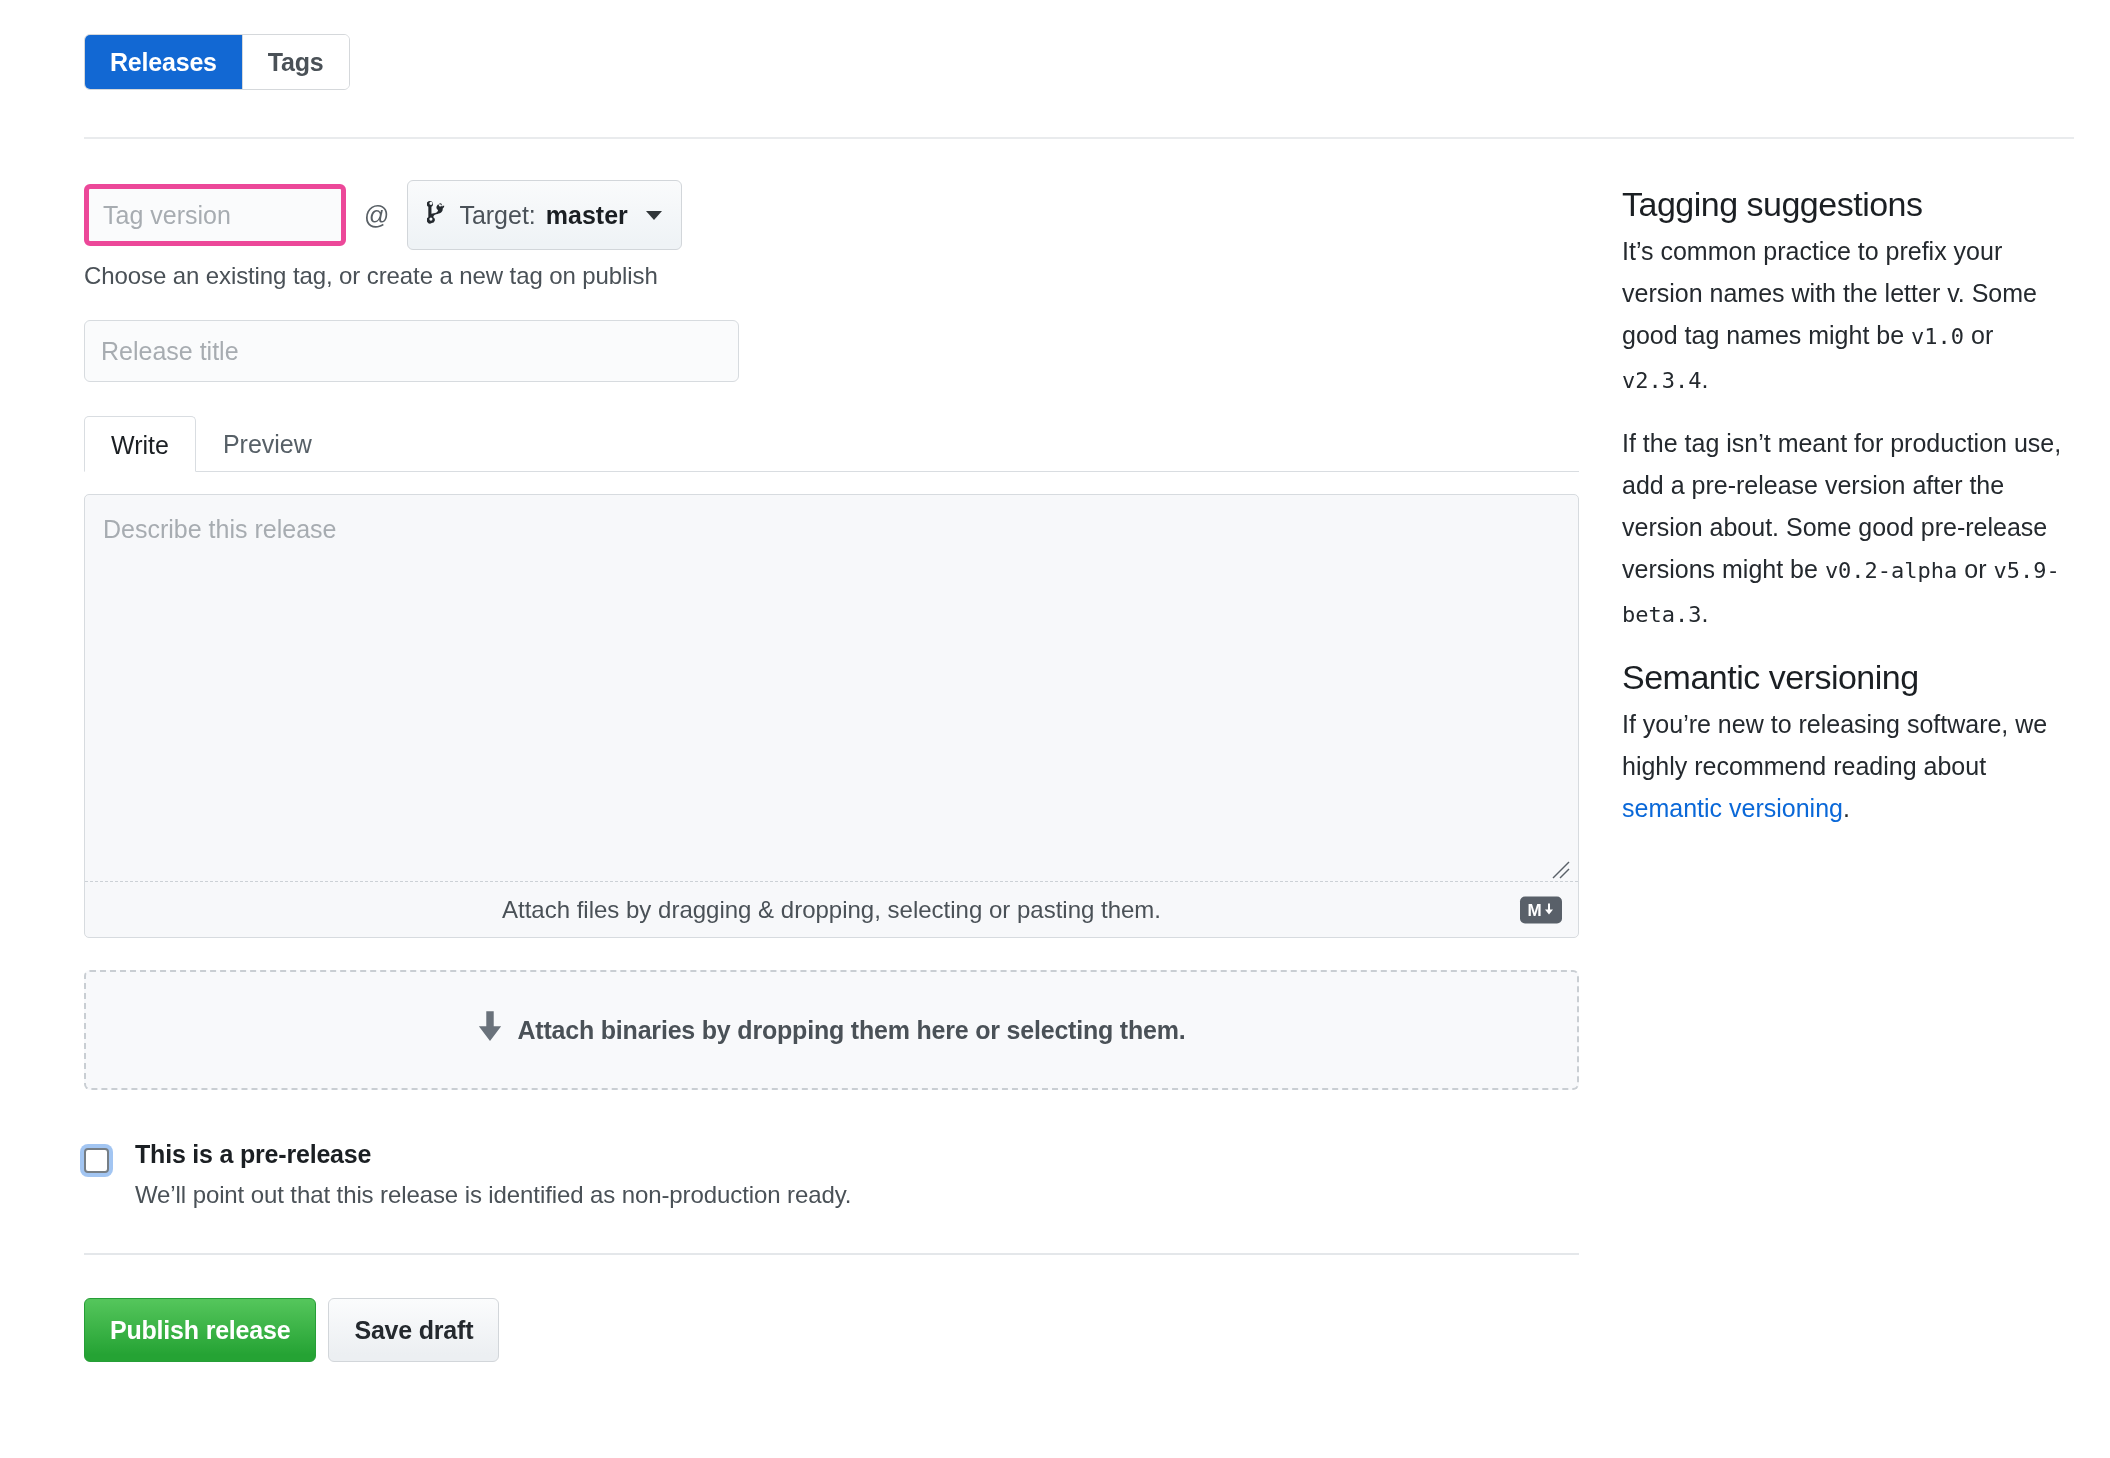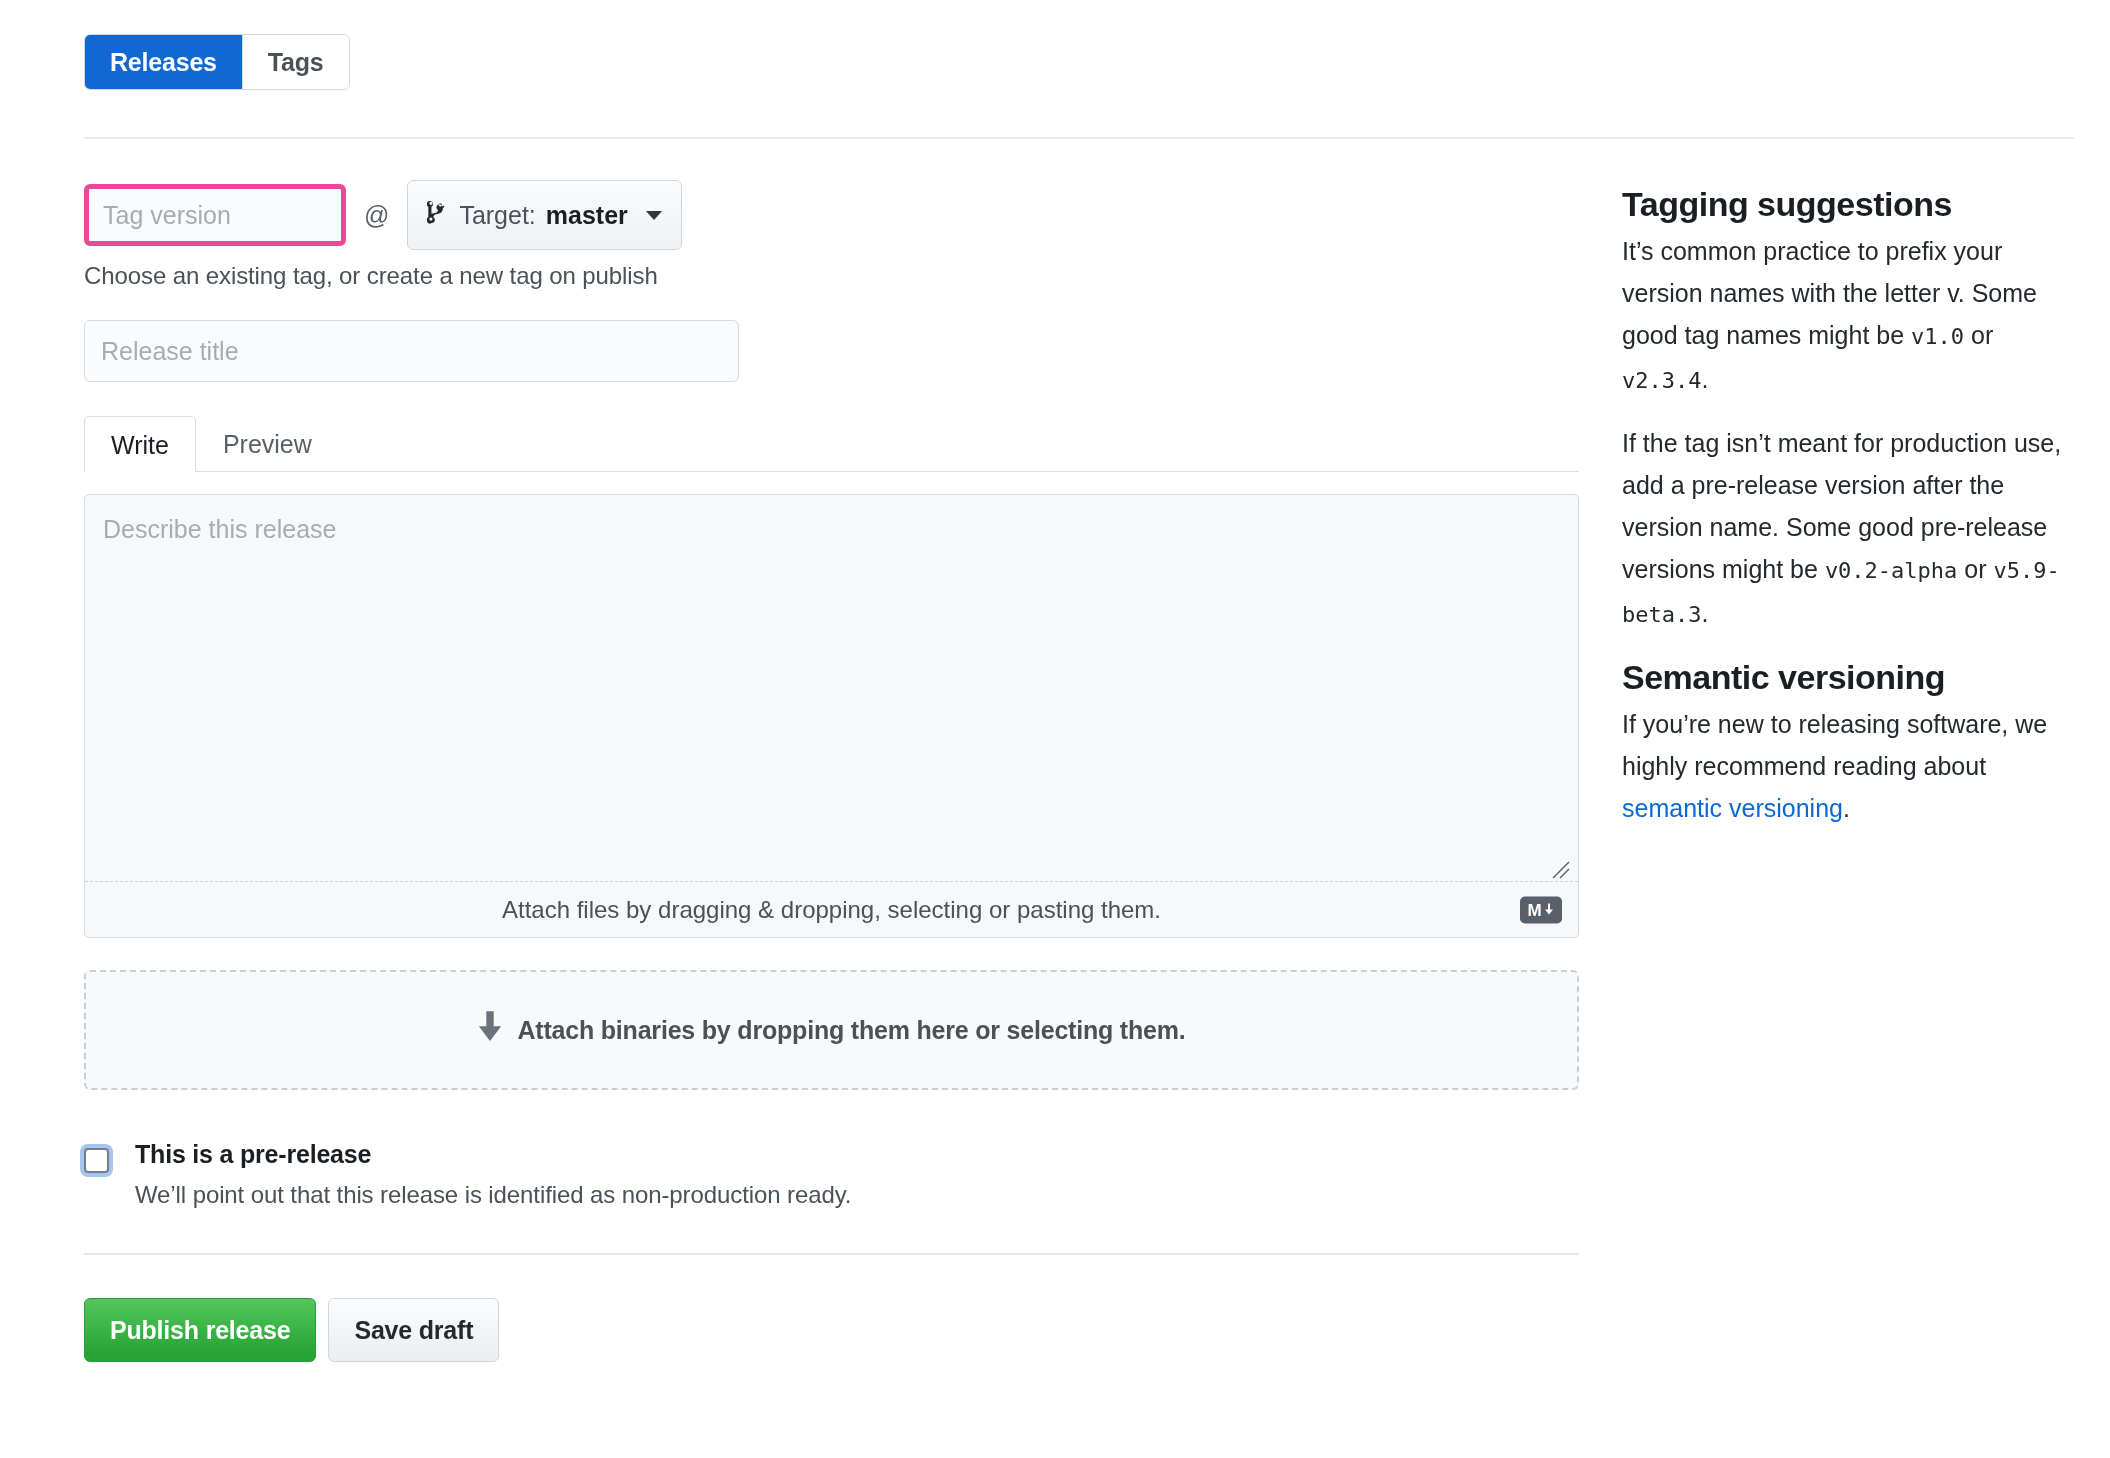--- a/index.html
+++ b/index.html
@@ -326,21 +326,21 @@
 
   
   .sidebar {
     position: absolute;
     left: 1622px;
     top: 185px;
     width: 452px;
   }
   .side-h {
     font-size: 34px;
-    font-weight: bold;
+    font-weight: normal;
     color: #1b1f23;
     letter-spacing: -0.5px;
     margin: 0 0 6px 0;
   }
   .side-h.second { margin-top: 22px; }
   .side-p {
     font-size: 25px;
     line-height: 42px;
     color: #24292e;
     margin: 0 0 20px 0;
@@ -449,21 +449,21 @@
     </div>
 
   </div>
 
   <div class="sidebar">
     <h3 class="side-h">Tagging suggestions</h3>
     <p class="side-p">
       <span>It’s common practice to prefix your version names with the letter v. Some good tag names might be </span><code>v1.0</code><span> or </span><code>v2.3.4</code><span>.</span>
     </p>
     <p class="side-p">
-      <span>If the tag isn’t meant for production use, add a pre-release version after the version name. Some good pre-release versions might be </span><code>v0.2-alpha</code><span> or </span><code>v5.9-beta.3</code><span>.</span>
+      <span>If the tag isn’t meant for production use, add a pre-release version after the version about. Some good pre-release versions might be </span><code>v0.2-alpha</code><span> or </span><code>v5.9-beta.3</code><span>.</span>
     </p>
     <h3 class="side-h second">Semantic versioning</h3>
     <p class="side-p">
       <span>If you’re new to releasing software, we highly recommend reading about </span><a class="side-link">semantic versioning</a><span>.</span>
     </p>
   </div>
 
 </div>
 
 </body></html>

